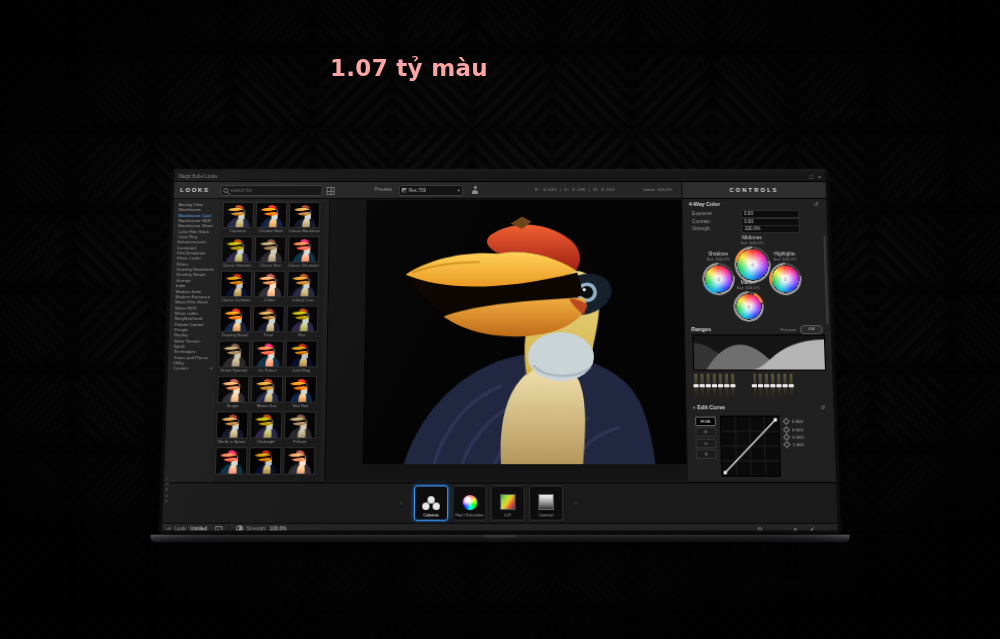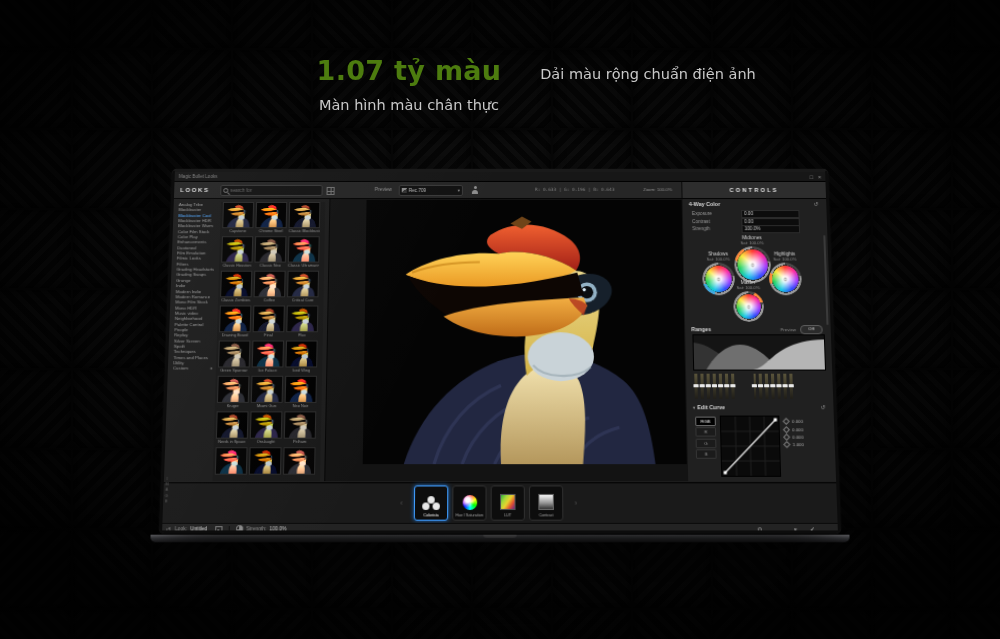--- a/index.html
+++ b/index.html
@@ -10,21 +10,21 @@
         grid-template-columns:repeat(13,78px);grid-auto-rows:78px;gap:2px;}
   .tile{width:78px;height:78px;box-shadow:inset 0 0 12px rgba(0,0,0,.85);}
   .ta{background:repeating-linear-gradient(45deg,#0e0e0e 0 5px,#060606 5px 11px);}
   .tb{background:repeating-linear-gradient(-45deg,#0e0e0e 0 5px,#060606 5px 11px);}
   .vignette{position:absolute;inset:0;pointer-events:none;
     background:radial-gradient(ellipse 62% 58% at 50% 46%,rgba(0,0,0,0) 28%,rgba(0,0,0,.5) 66%,rgba(0,0,0,.86) 100%);}
   
   .hero{position:absolute;top:55px;left:0;width:1000px;z-index:6;
         font-family:"DejaVu Sans","Liberation Sans",sans-serif;}
   .stat{position:absolute;width:320px;text-align:center;}
-  .stat .t{font-size:27px;font-weight:bold;color:#4d7c0f;letter-spacing:.3px;}
+  .stat .t{font-size:23px;font-weight:bold;color:#fca5a5;letter-spacing:.3px;}
   .stat .s{margin-top:11px;font-size:14.5px;color:#c9c9c9;}
   .stat1{left:249px;} .stat2{left:488px;}
   
   .laptop{position:absolute;left:172px;top:169px;width:656px;z-index:5;
           transform:perspective(800px) rotateX(5deg);transform-origin:50% 0%;}
   .screen{position:relative;width:650px;height:346px;border:3px solid #0c0c0c;border-top-color:#1a1a1a;
           border-radius:5px;background:#000;box-shadow:0 24px 60px rgba(0,0,0,.8),0 0 1px #3a3a3a;}
   .glare{position:absolute;inset:0;z-index:9;pointer-events:none;
          background:linear-gradient(115deg,rgba(255,255,255,.03) 0%,rgba(255,255,255,0) 42%);}
   .base{height:7px;margin:1px -8px 0 -8px;border-radius:0 0 5px 5px;
@@ -303,24 +303,22 @@
       <div class="tile tb"></div>
       <div class="tile ta"></div>
       <div class="tile tb"></div>
       <div class="tile ta"></div>
     </div>
   <div class="vignette"></div>
 
   <div class="hero">
     <div class="stat stat1">
       <div class="t">1.07 tỷ màu</div>
-      <div class="s">Màn hình màu chân thực</div>
     </div>
     <div class="stat stat2">
-      <div class="s">Dải màu rộng chuẩn điện ảnh</div>
     </div>
   </div>
 
   <div class="laptop">
     <div class="screen">
       <div class="app">
 
         <div class="titlebar">
           <span class="wtitle">Magic Bullet Looks</span>
           <span class="wbtns">

